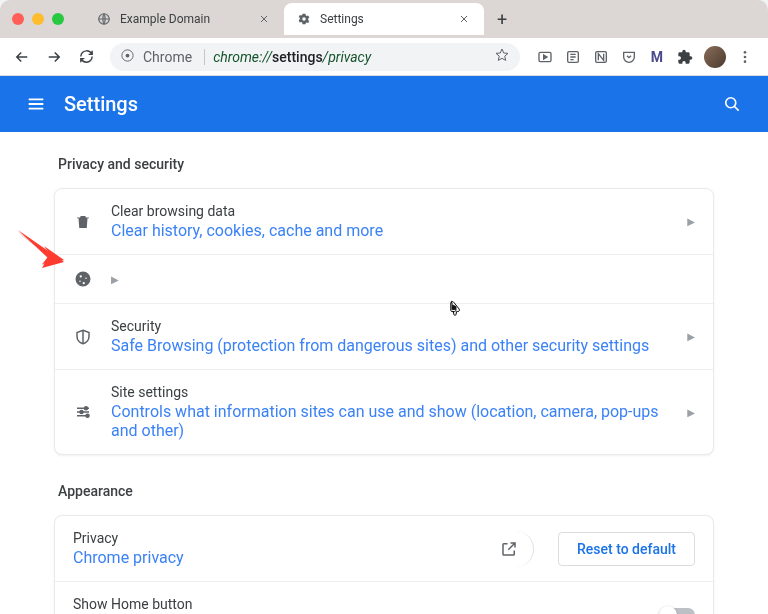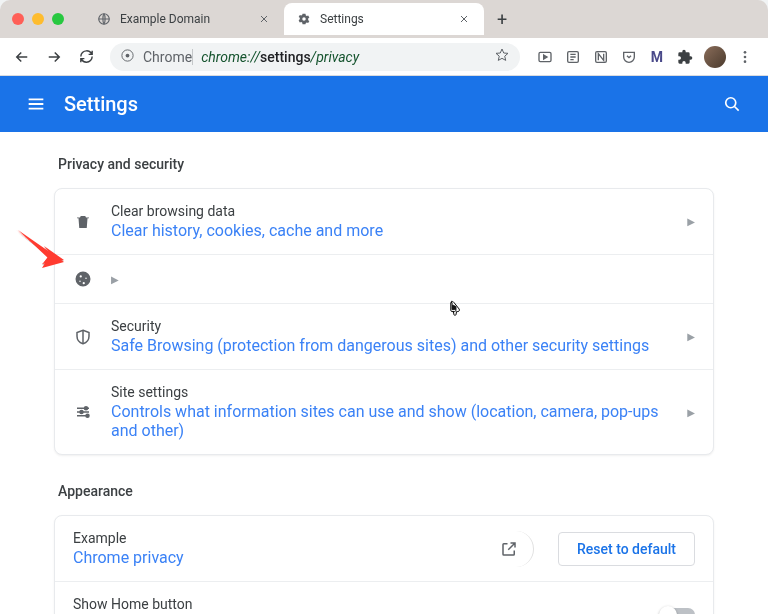--- a/index.html
+++ b/index.html
@@ -18,21 +18,21 @@
     .tab.active { background: #ffffff; }
     .tab .favicon { width: 16px; height: 16px; display:flex; align-items:center; justify-content:center; color:#5f6368; }
     .tab .tab-title { flex: 1; white-space: nowrap; overflow: hidden; text-overflow: ellipsis; }
     .tab .tab-close { width: 16px; height: 16px; color:#5f6368; cursor:pointer; display:flex; align-items:center; justify-content:center; font-size: 14px; }
     .newtab { width: 28px; height: 28px; display:flex; align-items:center; justify-content:center; color:#3c4043; cursor:pointer; font-size: 18px; margin-left: 4px; }
     
     
     .toolbar { background: #ffffff; height: 38px; display: flex; align-items: center; padding: 0 8px; gap: 4px; border-bottom: 1px solid #dadce0; }
     .nav-btn { width: 28px; height: 28px; display:flex; align-items:center; justify-content:center; color:#3c4043; cursor:pointer; border-radius: 50%; }
     .addr-bar { flex: 1; height: 28px; background: #f1f3f4; border-radius: 14px; display:flex; align-items:center; padding: 0 10px; gap: 8px; color:#5f6368; font-size: 14px; margin: 0 6px; }
-    .addr-prefix { font-weight: 400; color:#5f6368; border-right: 1px solid #c4c7c9; padding-right: 0; }
+    .addr-prefix { font-weight: 400; color:#5f6368; border-right: 1px solid #c4c7c9; padding-right: 12px; }
     .addr-url { color:#202124; }
     .addr-url .dim { color:#14532d;font-style:italic; }
     .addr-url .bold { font-weight: 500; color:#202124; }
     .addr-star { margin-left: auto; color:#5f6368; }
     .ext-icons { display:flex; gap: 10px; align-items:center; color:#5f6368; padding: 0 6px; }
     .ext-icon { width: 18px; height: 18px; display:flex; align-items:center; justify-content:center; cursor:pointer; }
     .avatar { width: 22px; height: 22px; border-radius:50%; background: linear-gradient(135deg,#8a6d5a,#4a3a2d); }
     
     
     .settings-header { background: #1a73e8; color:#fff; height: 56px; display:flex; align-items:center; padding: 0 16px; }
@@ -253,21 +253,21 @@
         </div>
         <div class="row-chevron">▶</div>
       </div>
 
     </div>
 
     <div class="section-title">Appearance</div>
     <div class="card">
       <div class="card-row" style="cursor:default;">
         <div class="row-text">
-          <div class="row-title">Example</div>
+          <div class="row-title">Privacy</div>
           <div class="row-sub">Chrome privacy</div>
         </div>
         <div class="row-action ext-link-box">
           <svg viewBox="0 0 24 24" width="18" height="18" fill="none" stroke="#5f6368" stroke-width="2">
               <path d="M14 4h6v6M20 4l-9 9M19 14v5a1 1 0 01-1 1H5a1 1 0 01-1-1V6a1 1 0 011-1h5"></path>
             </svg>
         </div>
         <button class="reset-btn">Reset to default</button>
       </div>
       <div class="card-row" style="cursor:default;">

